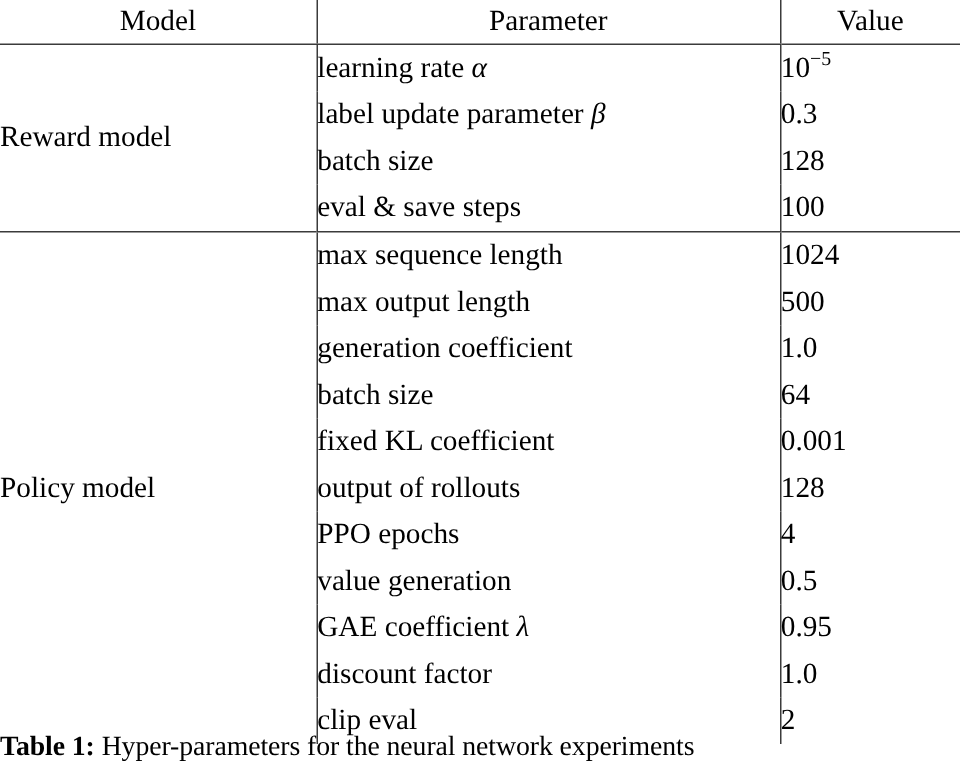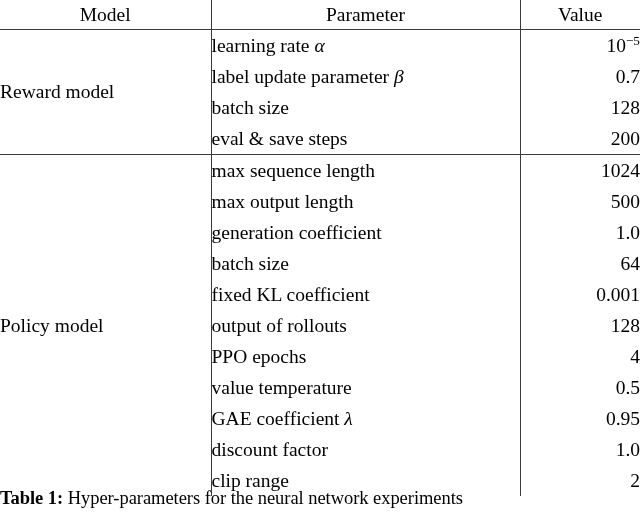--- a/index.html
+++ b/index.html
@@ -70,21 +70,21 @@
     padding-right: 14px;
   }
 
   td.param-cell {
     text-align: left;
     padding-right: 34px;
     height: 31px;
   }
 
   td.value-cell {
-    text-align: right;
+    text-align: left;
     padding-right: 28px;
     height: 31px;
     white-space: nowrap;
   }
 
   th.th-param { padding-right: 26px; }
   th.th-value { padding-right: 30px; }
 
   .sup {
     font-size: 0.68em;
@@ -133,29 +133,29 @@
         </tr>
       </thead>
       <tbody>
           <tr>
             <td class="model-cell" rowspan="4">Reward model</td>
             <td class="param-cell sep-l"><span>learning rate</span> <span class="greek">α</span></td>
             <td class="value-cell sep-l"><span>10</span><span class="sup">−5</span></td>
           </tr>
           <tr>
             <td class="param-cell sep-l"><span>label update parameter</span> <span class="greek">β</span></td>
-            <td class="value-cell sep-l">0.7</td>
+            <td class="value-cell sep-l">0.3</td>
           </tr>
           <tr>
             <td class="param-cell sep-l">batch size</td>
             <td class="value-cell sep-l">128</td>
           </tr>
           <tr>
             <td class="param-cell sep-l">eval &amp; save steps</td>
-            <td class="value-cell sep-l">200</td>
+            <td class="value-cell sep-l">100</td>
           </tr>
           <tr class="section-start">
             <td class="model-cell" rowspan="11">Policy model</td>
             <td class="param-cell sep-l">max sequence length</td>
             <td class="value-cell sep-l">1024</td>
           </tr>
           <tr>
             <td class="param-cell sep-l">max output length</td>
             <td class="value-cell sep-l">500</td>
           </tr>
@@ -173,33 +173,33 @@
           </tr>
           <tr>
             <td class="param-cell sep-l">output of rollouts</td>
             <td class="value-cell sep-l">128</td>
           </tr>
           <tr>
             <td class="param-cell sep-l">PPO epochs</td>
             <td class="value-cell sep-l">4</td>
           </tr>
           <tr>
-            <td class="param-cell sep-l">value temperature</td>
+            <td class="param-cell sep-l">value generation</td>
             <td class="value-cell sep-l">0.5</td>
           </tr>
           <tr>
             <td class="param-cell sep-l"><span>GAE coefficient</span> <span class="greek">λ</span></td>
             <td class="value-cell sep-l">0.95</td>
           </tr>
           <tr>
             <td class="param-cell sep-l">discount factor</td>
             <td class="value-cell sep-l">1.0</td>
           </tr>
           <tr>
-            <td class="param-cell sep-l">clip range</td>
+            <td class="param-cell sep-l">clip eval</td>
             <td class="value-cell sep-l">2</td>
           </tr>
         </tbody>
     </table>
   </div>
 
   <div class="caption">
     <span class="cap-label">Table 1:</span><span class="cap-text"> </span><span class="cap-text">Hyper-parameters for the neural network experiments</span>
   </div>
 

